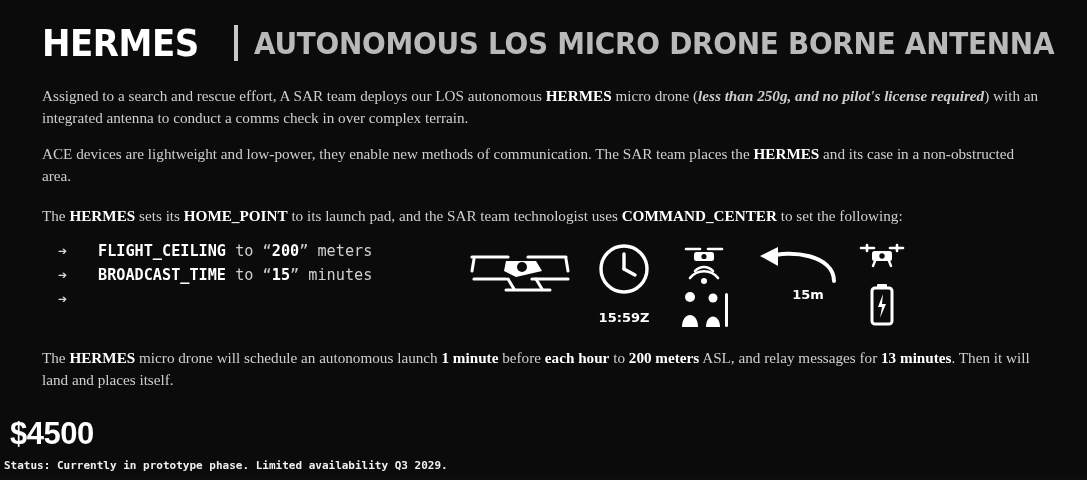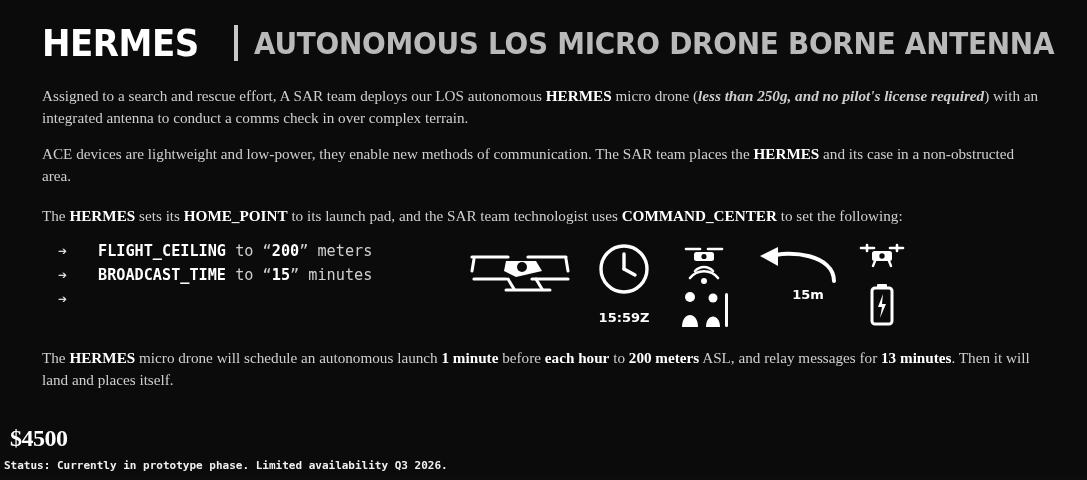--- a/index.html
+++ b/index.html
@@ -119,23 +119,23 @@
     font-size: 13px;
     font-weight: bold;
     color: #ffffff;
     margin-top: 9px;
   }
   
   .price {
     position: absolute;
     left: 10px;
     bottom: 28px;
-    font-family: Liberation Serif, serif;
-    font-weight: bold;
-    font-size: 24px;
+    font-family: Liberation Sans, sans-serif;
+    font-weight: bold;
+    font-size: 31px;
     color: #ffffff;
     letter-spacing: -0.5px;
   }
   .status {
     position: absolute;
     left: 4px;
     bottom: 8px;
     font-family: "DejaVu Sans Mono", monospace;
     font-size: 11px;
     font-weight: bold;
@@ -293,16 +293,16 @@
       </div>
 
     </div>
   </div>
 
   <div class="body-text p4">
     <span>The </span><span class="b">HERMES</span><span> micro drone will schedule an autonomous launch </span><span class="b">1 minute</span><span> before </span><span class="b">each hour</span><span> to </span><span class="b">200 meters</span><span> ASL, and relay messages for </span><span class="b">13 minutes</span><span>. Then it will land and places itself.</span>
   </div>
 
   <div class="price">$4500</div>
-  <div class="status">Status: Currently in prototype phase. Limited availability Q3 2026.</div>
+  <div class="status">Status: Currently in prototype phase. Limited availability Q3 2029.</div>
   <div class="noise-row"></div>
 
 </div>
 
 </body></html>

